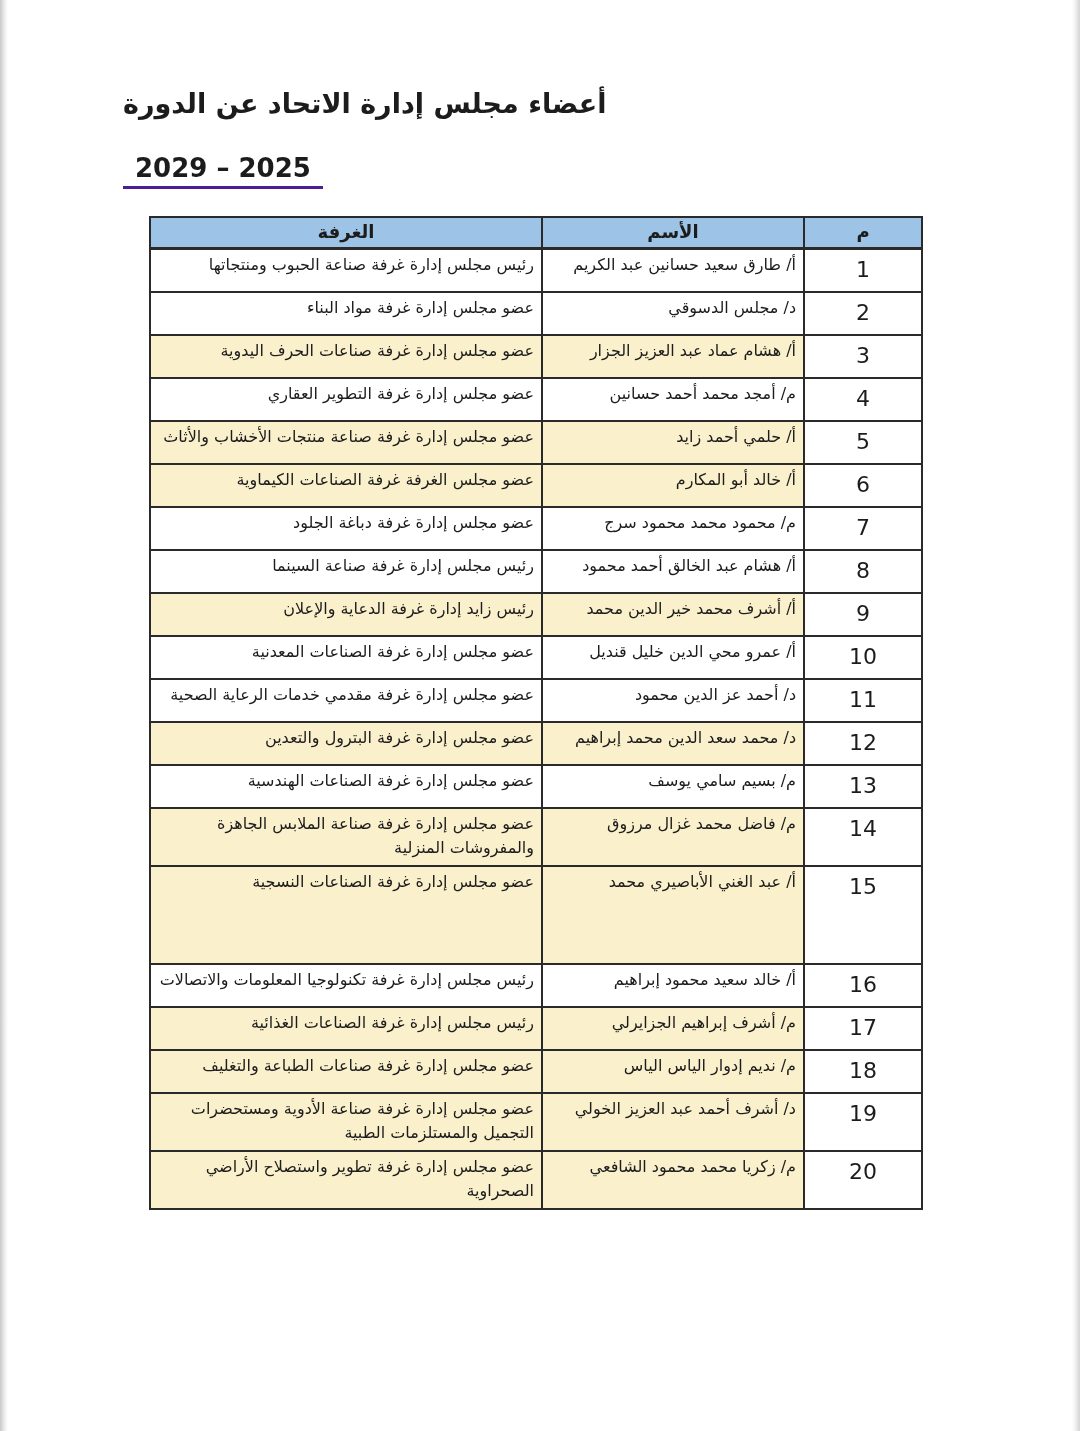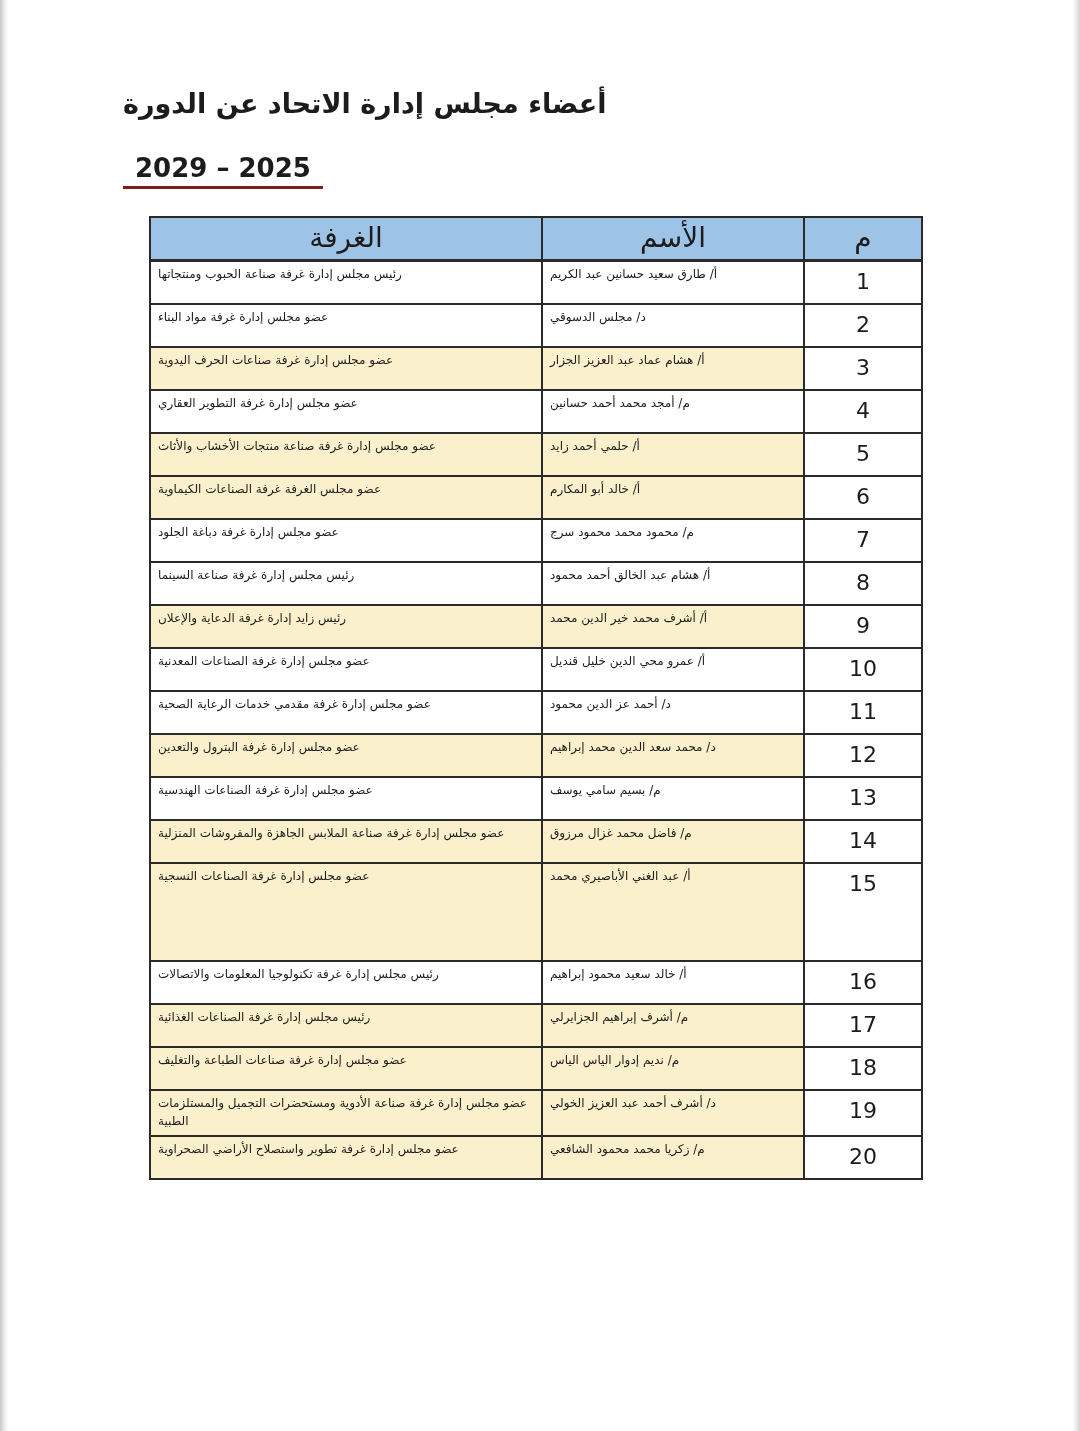--- a/index.html
+++ b/index.html
@@ -45,21 +45,21 @@
     letter-spacing: 0.5px;
   }
   .doc-term {
     margin: 34px 0 0 0;
     font-size: 26px;
     font-weight: bold;
   }
   .doc-term .underlined {
     display: inline-block;
     direction: rtl;
-    border-bottom: 3px solid #7f1d1d;
+    border-bottom: 3px solid #4c1d95;
     padding: 0 12px 3px 12px;
   }
 
   table.members {
     direction: rtl;
     border-collapse: collapse;
     table-layout: fixed;
     width: 772px;
     margin-top: 27px;
     background: #ffffff;
@@ -69,31 +69,31 @@
   col.c-chamber { width: 392px; }
 
   table.members th,
   table.members td {
     border: 2px solid #2a2a2a;
     vertical-align: top;
     word-wrap: break-word;
   }
   table.members th {
     background: var(--header-bg, #9DC3E6);
-    font-size: 28px;
-    font-weight: normal;
+    font-size: 18px;
+    font-weight: bold;
     text-align: center;
     padding: 3px 4px 5px 4px;
     border-bottom-width: 3px;
   }
   table.members td {
-    font-size: 12px;
+    font-size: 16px;
     line-height: 1.5;
     padding: 3px 7px 5px 7px;
-    text-align: left;
+    text-align: right;
     background: #ffffff;
   }
   table.members td.num {
     text-align: center;
     font-size: 22px;
     background: #ffffff;
   }
   table.members tr.hl td.name,
   table.members tr.hl td.chamber {
     background: var(--highlight-bg, #FAF0CC);

